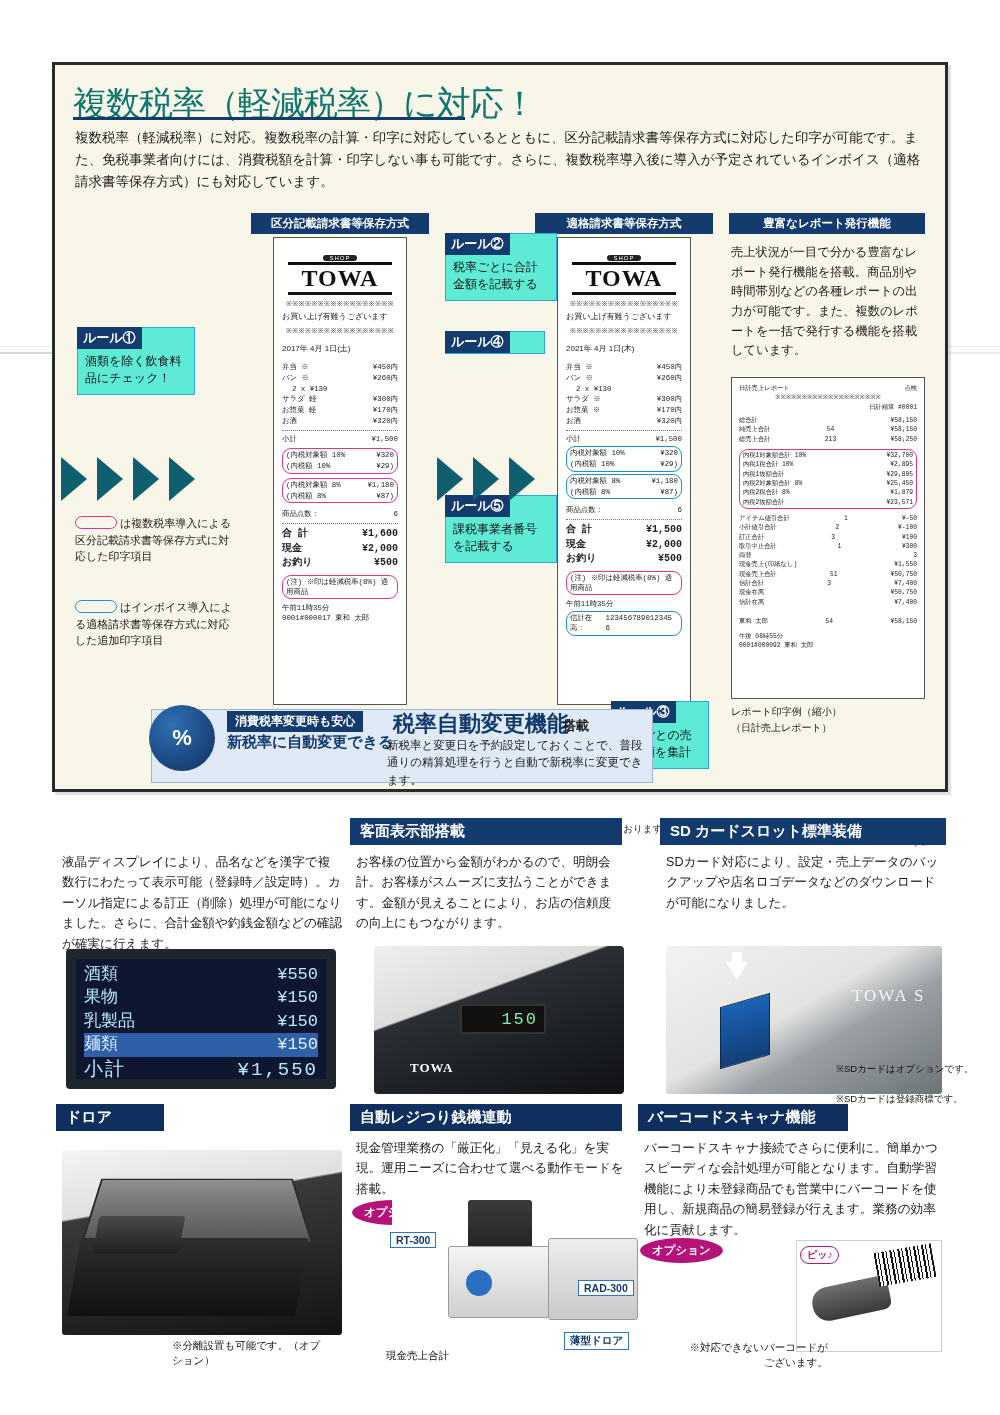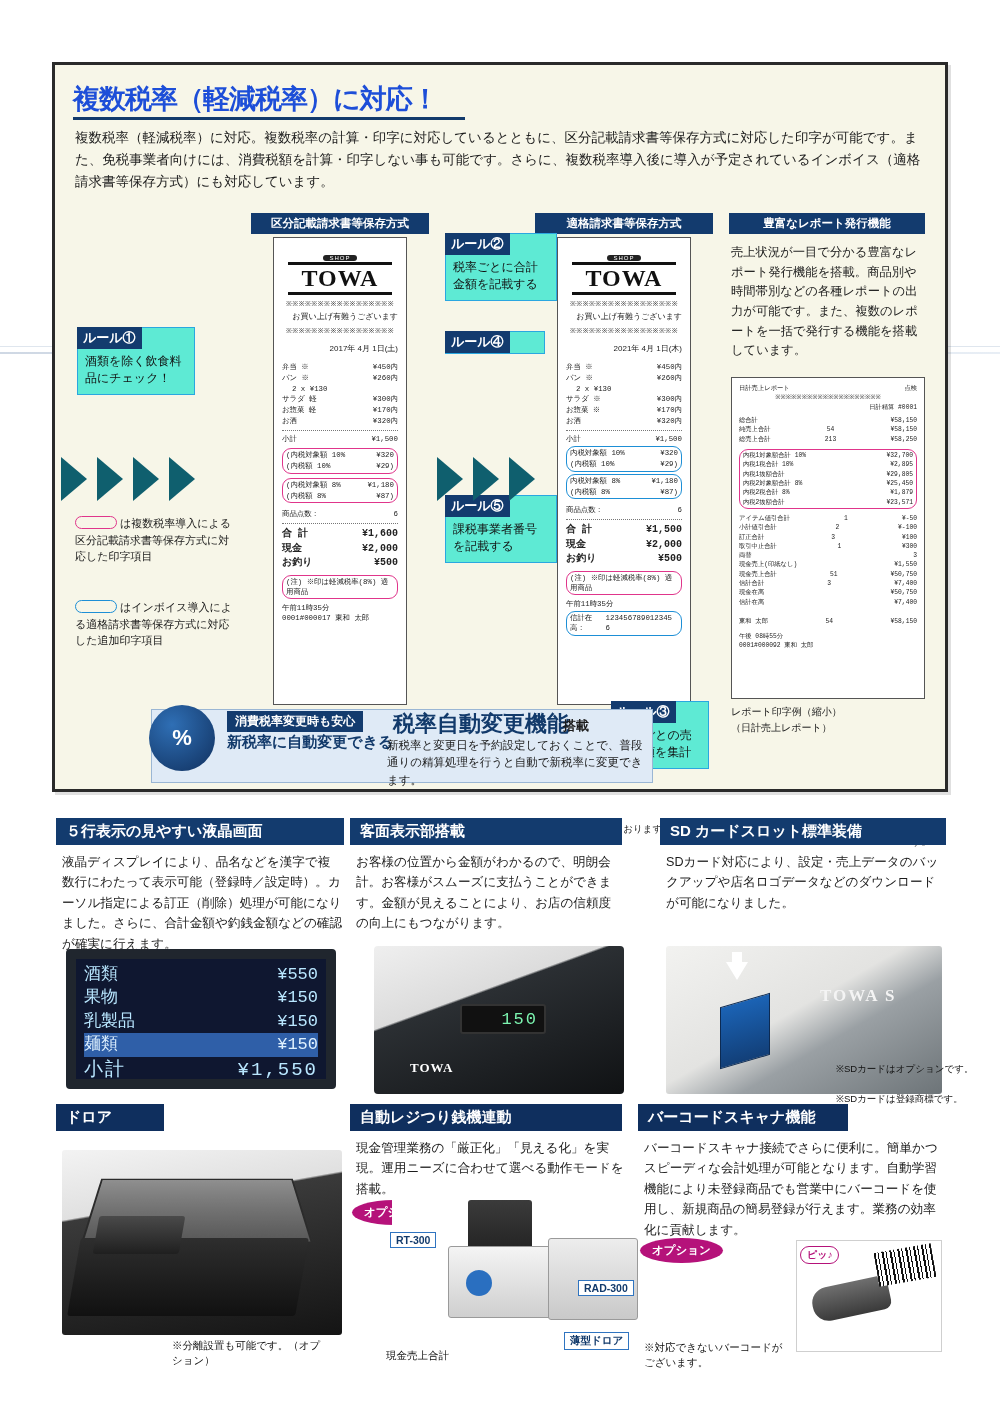--- a/index.html
+++ b/index.html
@@ -20,21 +20,21 @@
 
   
   .top-panel {
     position:absolute; left:52px; top:62px; width:896px; height:730px;
     background:#f7f6e8;
     border:3px solid #2a2a2a;
     box-shadow:3px 3px 0 rgba(0,0,0,.12);
   }
   .top-title {
     position:absolute; left:18px; top:16px;
-    font-size:27px; font-weight:bold; color:#1d4ed8;
+    font-size:34px; font-weight:normal; color:#0f766e;
     letter-spacing:-1px;
   }
   .title-underline { position:absolute; left:18px; top:52px; width:392px; height:3px; background:#123a6b; }
   .top-body {
     position:absolute; left:20px; top:62px; width:856px;
     font-size:13.5px; line-height:1.62; color:#1c1c1c;
   }
 
   
   .sec-head {
@@ -58,21 +58,21 @@
   .logo-shop {
     font-family:"Liberation Sans", sans-serif; font-size:6px;
     background:#222; color:#fff; display:inline-block; padding:0 6px; border-radius:6px; letter-spacing:1px;
   }
   .logo-towa {
     font-family:"Liberation Serif", serif; font-weight:bold; font-size:24px;
     letter-spacing:1px; line-height:1.05; color:#111;
     border-bottom:3px solid #111; border-top:3px solid #111; padding:1px 0;
   }
   .r-dots { text-align:center; letter-spacing:.5px; font-size:7px; margin:4px 0 2px;}
-  .r-center { text-align:right; margin:3px 0; font-family:"Liberation Sans",sans-serif; font-size:8px;}
+  .r-center { text-align:left; margin:3px 0; font-family:"Liberation Sans",sans-serif; font-size:8px;}
   .r-line { display:flex; justify-content:space-between; line-height:1.45; }
   .r-line .ind { padding-left:10px; }
   .r-sep { border-top:1px dotted #777; margin:3px 0; }
   .r-big { font-size:10px; font-weight:bold; }
   .box-pink { border:1.2px solid #e0358b; border-radius:9px; padding:1px 3px; margin:4px 0; }
   .box-blue { border:1.2px solid #1d8fd6; border-radius:9px; padding:1px 3px; margin:2px 0; }
   .r-caption { position:absolute; font-family:"Liberation Sans",sans-serif; font-size:10px; color:#222; }
 
   .receipt.left { left:218px; top:172px; width:134px; height:468px; }
   .receipt.right { left:502px; top:172px; width:134px; height:468px; }
@@ -171,21 +171,21 @@
   .sd-card {
     position:absolute; left:720px; top:1000px; width:50px; height:62px;
     background:linear-gradient(180deg,#1b63b5,#123f78); transform:skewY(-16deg);
     border:1px solid #0c2a52;
   }
   .sd-arrow {
     position:absolute; left:726px; top:962px; width:0;height:0;
     border-style:solid; border-width:18px 11px 0 11px; border-color:#fff transparent transparent transparent;
   }
   .sd-arrow-stem { position:absolute; left:732px; top:952px; width:10px; height:14px; background:#fff; }
-  .sd-towa { position:absolute; left:820px; top:986px; color:#f4f4f4; font-family:"Liberation Serif",serif; font-weight:bold; font-size:17px; letter-spacing:2px;}
+  .sd-towa { position:absolute; left:852px; top:986px; color:#f4f4f4; font-family:"Liberation Serif",serif; font-weight:normal; font-size:17px; letter-spacing:2px;}
   .sd-note { position:absolute; left:836px; top:1062px; font-size:9.5px; line-height:1.45; color:#111; }
 
   .pic-drawer {
     left:62px; top:1150px; width:280px; height:185px;
     background:linear-gradient(170deg,#f3f3f3 0%,#e0e0e0 30%,#3a3a3a 31%,#141414 100%);
     border-radius:3px;
   }
   .drawer-tray {
     position:absolute; left:92px; top:1165px; width:210px; height:86px;
     background:linear-gradient(180deg,#8f8f8f,#585858); transform:perspective(300px) rotateX(42deg);
@@ -581,21 +581,20 @@
     </div>
     <div class="chip-dark" style="left:172px; top:646px;">消費税率変更時も安心</div>
     <div class="band-main" style="left:172px; top:668px; font-size:15px;">新税率に自動変更できる</div>
     <div class="band-main" style="left:338px; top:644px; font-size:22px;">税率自動変更機能</div>
     <div class="band-main" style="left:508px; top:652px; font-size:13px; color:#1c1c1c;">搭載</div>
     <div style="position:absolute; left:332px; top:672px; width:258px; font-size:11.5px; line-height:1.5;">新税率と変更日を予約設定しておくことで、普段通りの精算処理を行うと自動で新税率に変更できます。</div>
 
     <div class="footnote">※本紙記載の内容は 2016 年 7 月現在の情報をもとに作成しております。制度変更等の事情により、予告なく変更となる場合があります。</div>
   </div>
 
-  <div class="sec-title" style="left:56px; top:818px; width:288px;">５行表示の見やすい液晶画面</div>
   <div class="sec-body" style="left:62px; top:852px; width:280px;">液晶ディスプレイにより、品名などを漢字で複数行にわたって表示可能（登録時／設定時）。カーソル指定による訂正（削除）処理が可能になりました。さらに、合計金額や釣銭金額などの確認が確実に行えます。</div>
   <div class="lcd">
     <div class="lcd-row">
         <span>酒類</span>
         <span>¥550</span>
       </div>
     <div class="lcd-row">
         <span>果物</span>
         <span>¥150</span>
       </div>
@@ -651,15 +650,15 @@
   <div class="tag" style="left:564px; top:1332px;">薄型ドロア</div>
   <div class="note-small" style="left:386px; top:1348px;">現金売上合計</div>
 
   <div class="sec-title navy" style="left:638px; top:1104px; width:210px;">バーコードスキャナ機能</div>
   <div class="sec-body" style="left:644px; top:1138px; width:298px;">バーコードスキャナ接続でさらに便利に。簡単かつスピーディな会計処理が可能となります。自動学習機能により未登録商品でも営業中にバーコードを使用し、新規商品の簡易登録が行えます。業務の効率化に貢献します。</div>
   <div class="opt-badge" style="left:640px; top:1238px;">オプション</div>
   <div class="photo pic-scan"></div>
   <div class="scan-gun"></div>
   <div class="scan-barcode"></div>
   <div class="pip-badge">ピッ♪</div>
-  <div class="note-small" style="left:644px; top:1340px; width:148px;">※対応できないバーコードがございます。</div>
+  <div class="note-small" style="left:680px; top:1340px; width:148px;text-align:right;">※対応できないバーコードがございます。</div>
 
 </div>
 
 </body></html>

